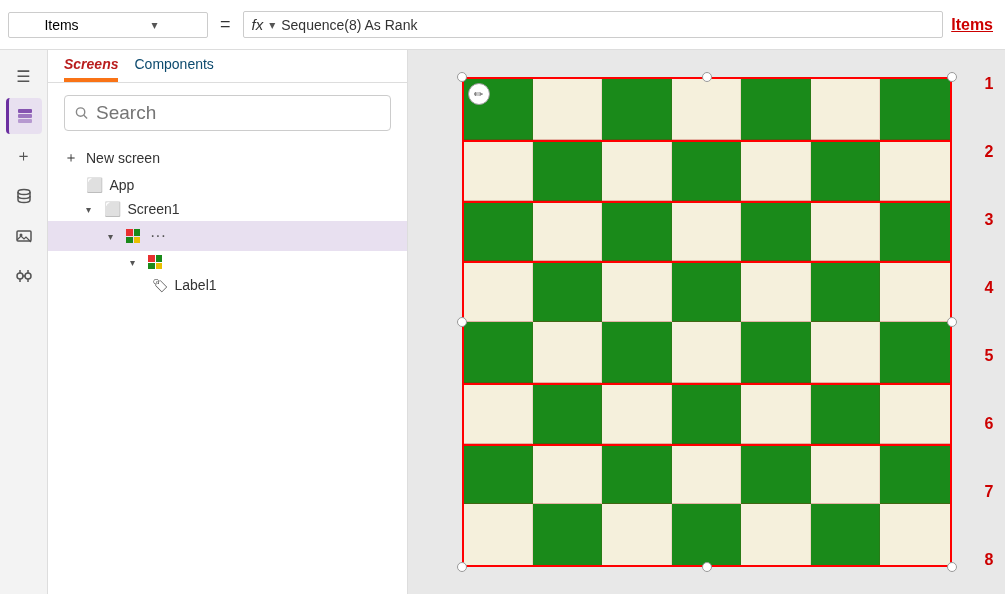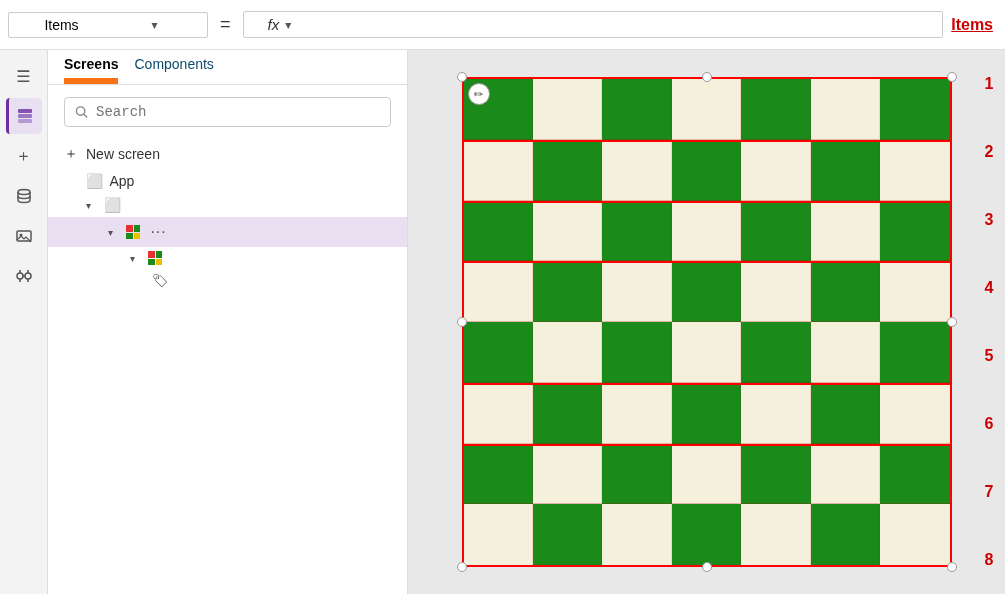--- a/index.html
+++ b/index.html
@@ -33,21 +33,21 @@
     .formula-bar {
       display: flex;
       align-items: center;
       border: 1px solid #ccc;
       border-radius: 2px;
       padding: 4px 8px;
       background: #fff;
       flex: 1;
       gap: 6px;
     }
-    .fx-label { font-style: italic; font-size: 15px; color: #333; margin-left: 16px; }
+    .fx-label { font-style: italic; font-size: 15px; color: #333; }
     .fx-chevron { font-size: 12px; color: #555; }
     .formula-text { font-size: 14px; color: #333; flex: 1; }
     .rank-label-top {
       font-size: 16px;
       font-weight: bold;
       color: #c00;
       text-decoration: underline;
       margin-left: auto;
       padding-right: 4px;
     }
@@ -108,41 +108,41 @@
       gap: 16px;
     }
     .tree-tab {
       padding: 6px 0;
       font-size: 14px;
       cursor: pointer;
       color: #0c4a6e;
       border-bottom: 2px solid transparent;
     }
     .tree-tab.active {
-      color: #000000;
-      border-bottom: 6px solid #f97316;
+      color: #b91c1c;
+      border-bottom: 4px solid #f97316;
       font-weight: 600;
+      font-style: italic;
     }
     .search-box {
       margin: 12px 16px;
       display: flex;
       align-items: center;
       border: 1px solid #ccc;
       border-radius: 4px;
       padding: 6px 10px;
       gap: 8px;
       background: #fff;
     }
     .search-box input {
       border: none;
       outline: none;
-      font-size: 14px;
+      font-size: 19px;
       width: 100%;
       color: #555;
-      font-family: Liberation Mono, monospace;
     }
     .new-screen-btn {
       display: flex;
       align-items: center;
       gap: 8px;
       padding: 6px 16px;
       cursor: pointer;
       color: #333;
       font-size: 14px;
     }
@@ -233,20 +233,21 @@
 
 <div class="top-bar">
   <div class="items-dropdown">
     <span>Items</span>
     <span class="chevron">▾</span>
   </div>
   <span class="equals-sign">=</span>
   <div class="formula-bar">
     <span class="fx-label">fx</span>
     <span class="fx-chevron">▾</span>
+    <span class="formula-text">Sequence(8)  As  Rank</span>
   </div>
   <span class="rank-label-top">Items</span>
 </div>
 
 <div class="main-content">
 
   <div class="icon-bar">
     <div class="icon-btn">☰</div>
     <div class="icon-btn active">
       <svg width="18" height="18" viewBox="0 0 18 18">
@@ -304,20 +305,21 @@
       <div class="tree-item">
         <span class="indent"></span>
         <span style="font-size:14px;">⬜</span>
         <span class="item-label">App</span>
       </div>
 
       <div class="tree-item">
         <span class="indent"></span>
         <span class="chevron-icon">▾</span>
         <span style="font-size:14px;">⬜</span>
+        <span class="item-label">Screen1</span>
       </div>
 
       <div class="tree-item selected">
         <span class="indent"></span>
         <span class="indent"></span>
         <span class="chevron-icon">▾</span>
 
         <span style="display:inline-grid;grid-template-columns:1fr 1fr;gap:1px;width:14px;height:14px;">
           <span style="background:#e83030;"></span>
           <span style="background:#1a8a1a;"></span>
@@ -339,20 +341,21 @@
           <span style="background:#e8c000;"></span>
         </span>
       </div>
 
       <div class="tree-item">
         <span class="indent"></span>
         <span class="indent"></span>
         <span class="indent"></span>
         <span class="indent"></span>
         <span style="font-size:13px;">🏷</span>
+        <span class="item-label">Label1</span>
       </div>
     </div>
   </div>
 
   <div class="canvas-area">
     <div style="position:relative;">
 
       <div id="checker-board" class="checker-board" style="grid-template-columns: repeat(7, 1fr); grid-template-rows: repeat(8, 1fr);">
       <div style="background: rgb(26, 138, 26); border-bottom: 1px solid rgba(180, 0, 0, 0.25); border-right: 1px solid rgba(180, 0, 0, 0.1);"></div>
           <div style="background: rgb(245, 240, 220); border-bottom: 1px solid rgba(180, 0, 0, 0.25); border-right: 1px solid rgba(180, 0, 0, 0.1);"></div>

